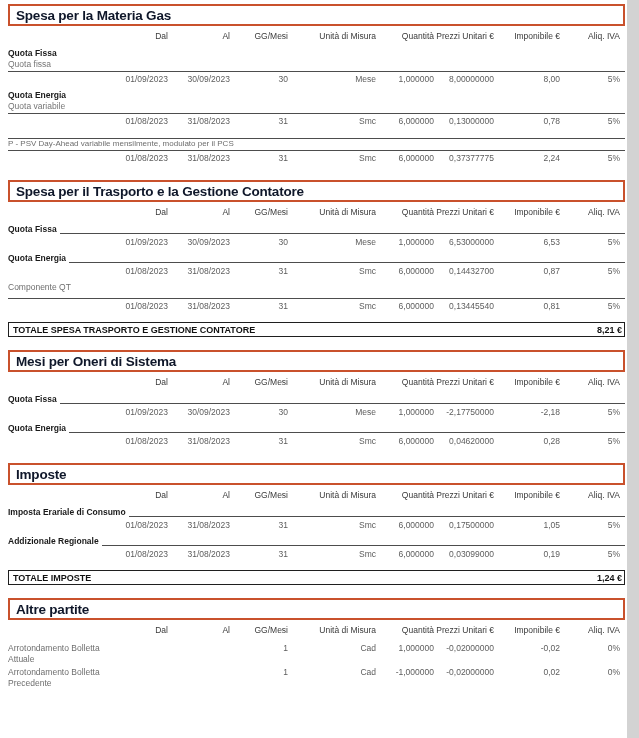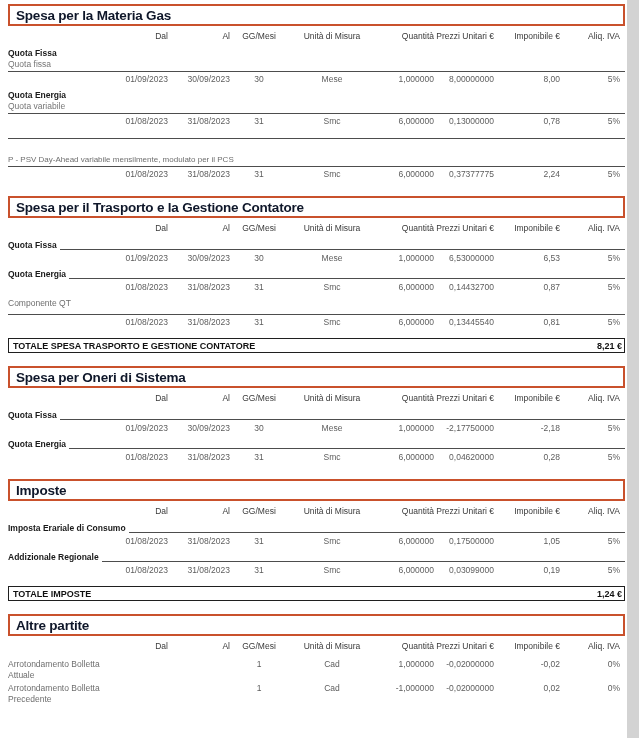--- a/index.html
+++ b/index.html
@@ -12,37 +12,37 @@
   
   .sec{margin-bottom:13px;}
   .sec-title-box{border:2px solid #c9512c;background:#fff;height:18px;display:flex;align-items:center;
                  padding:0 0 0 6px;margin-bottom:5px;}
   .sec-title-box span{font-size:13.5px;font-weight:bold;color:#0f172a;letter-spacing:-0.2px;}
 
   
   .grid{display:grid;grid-template-columns:105px 55px 62px 58px 88px 58px 60px 66px 65px;align-items:start;}
   .cell{font-size:8.5px;line-height:11px;color:#5d5d5d;white-space:nowrap;overflow:visible;}
   .c-r{text-align:right;}
-  .c-c{text-align:center;}
+  .c-c{text-align:right;}
   .c-last{padding-right:5px;box-sizing:border-box;}
   .cols .cell{color:#3a3a3a;}
   .cols{margin-bottom:6px;}
   .datarow{padding:2px 0 3px 0;}
   .inline-row{padding:1px 0 2px 0;}
   .inline-row .c-lbl{color:#6e6e6e;white-space:normal;line-height:10.5px;padding-right:6px;}
 
   
   .g-bold-rule{display:flex;align-items:flex-end;margin-top:2px;}
   .g-bold-rule .lbl{font-size:8.5px;font-weight:bold;color:#1a1a1a;line-height:11px;white-space:nowrap;}
   .g-bold-rule .rule{flex:1;border-bottom:1px solid #4d4d4d;margin-bottom:1px;margin-left:3px;}
   .g-bold{font-size:8.5px;font-weight:bold;color:#1a1a1a;line-height:11px;margin-top:2px;}
   .g-sub{font-size:8.5px;color:#757575;line-height:11px;border-bottom:1px solid #4d4d4d;padding-bottom:1px;}
   .g-gray-underline{font-size:8.5px;color:#6e6e6e;line-height:11px;border-bottom:1px solid #4d4d4d;
                     padding-bottom:5px;margin-top:2px;}
-  .g-note{border-top:1px solid #4d4d4d;margin-top:8px;padding-top:16px;}
+  .g-note{border-top:1px solid #4d4d4d;margin-top:8px;padding-top:0;}
   .g-note .nlbl{font-size:8px;color:#6e6e6e;line-height:10px;border-bottom:1px solid #4d4d4d;padding-bottom:1px;}
 
   
   .total-bar{border:1.5px solid #1f1f1f;background:#fff;height:13px;display:flex;align-items:center;
              justify-content:space-between;padding:0 2px 0 4px;margin-top:7px;}
   .total-bar span{font-size:9px;font-weight:bold;color:#111;white-space:nowrap;}
 </style>
 </head>
 <body>
 
@@ -161,21 +161,21 @@
           <div class="cell c-r">0,81</div>
           <div class="cell c-r c-last">5%</div>
         </div>
         <div class="total-bar ">
           <span>TOTALE SPESA TRASPORTO E GESTIONE CONTATORE</span>
           <span>8,21 €</span>
         </div>
       </section>
       <section class="sec">
         <div class="sec-title-box">
-          <span>Spesa per Oneri di Sistema</span>
+          <span>Mesi per Oneri di Sistema</span>
         </div>
         <div class="grid cols">
           <div class="cell c-lbl"></div>
           <div class="cell c-r">Dal</div>
           <div class="cell c-r">Al</div>
           <div class="cell c-c">GG/Mesi</div>
           <div class="cell c-c">Unità di Misura</div>
           <div class="cell c-r">Quantità</div>
           <div class="cell c-r">Prezzi Unitari €</div>
           <div class="cell c-r">Imponibile €</div>

